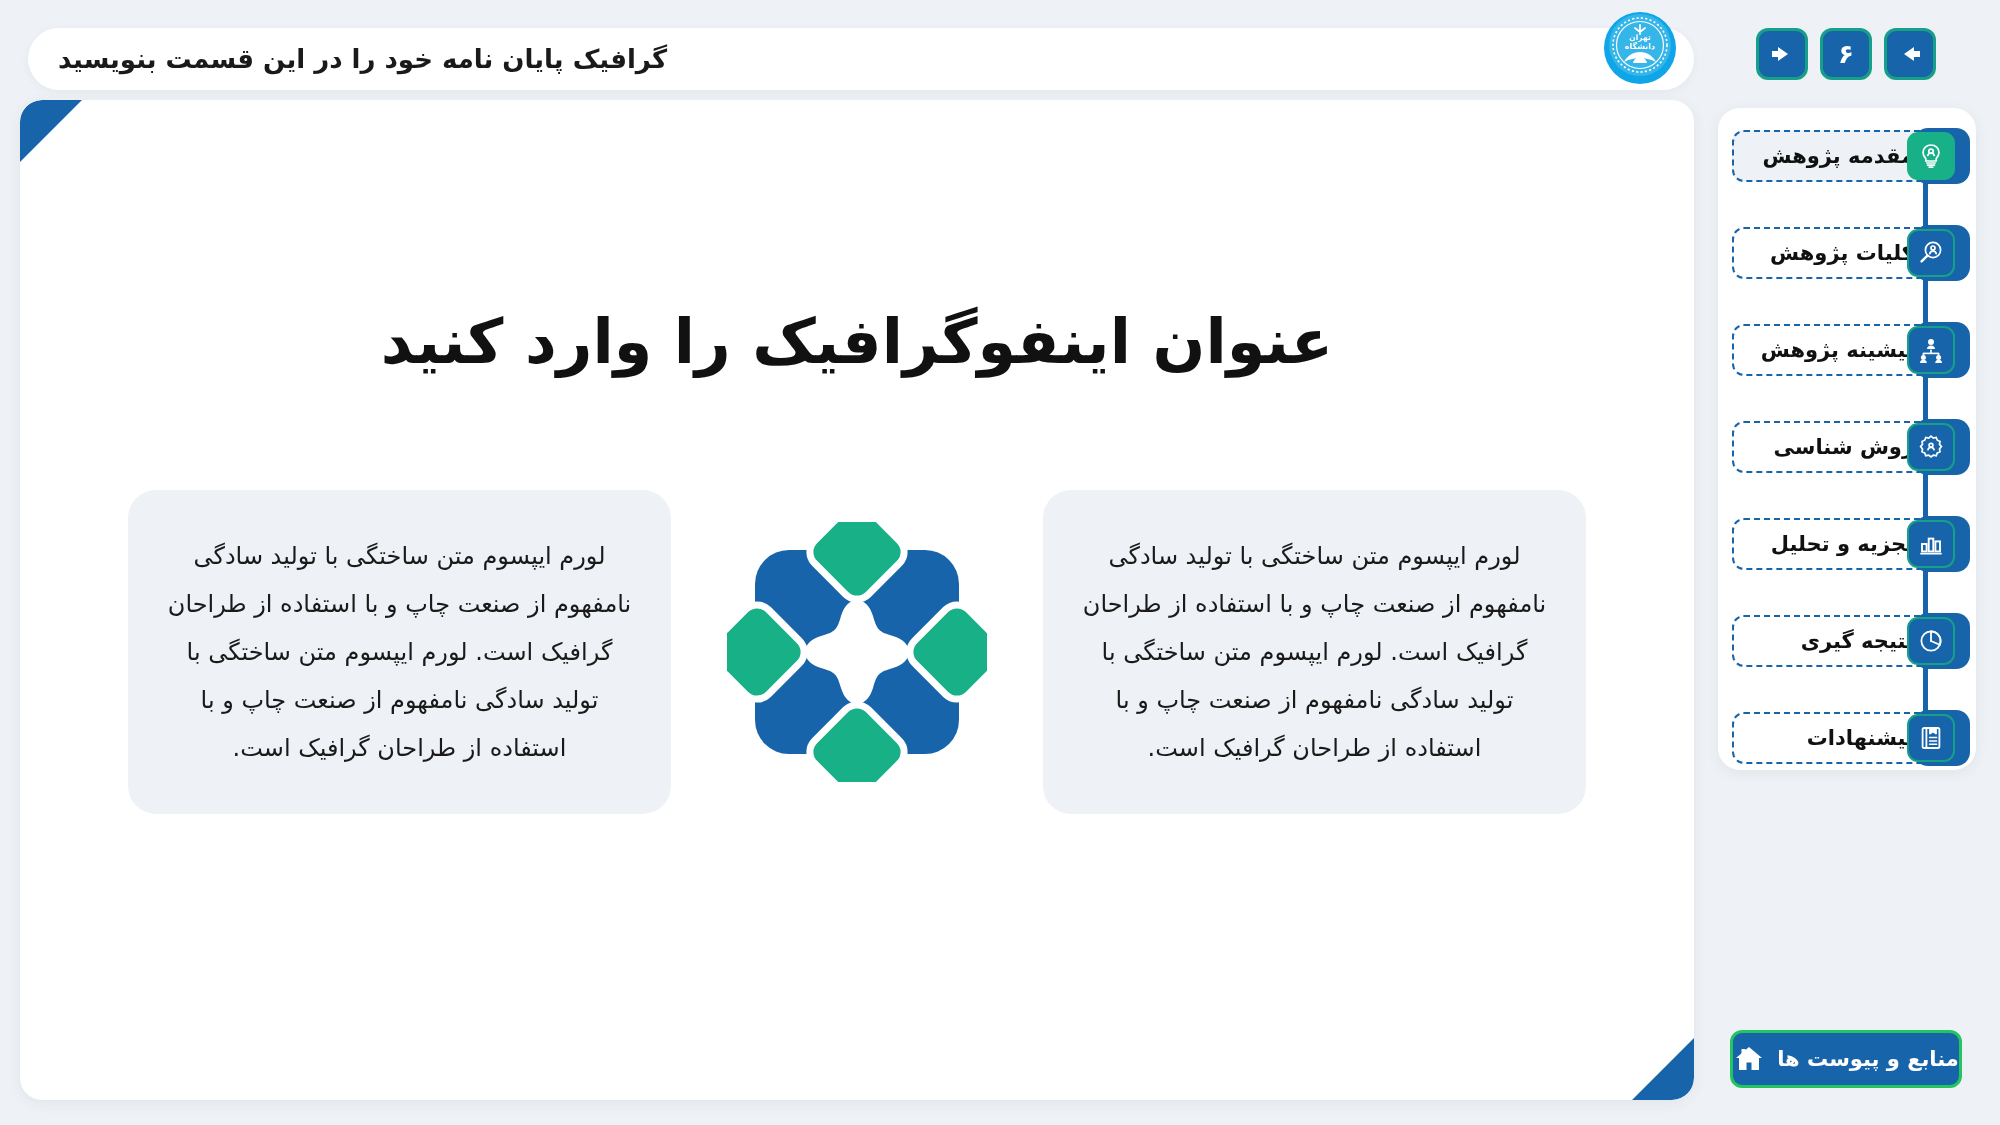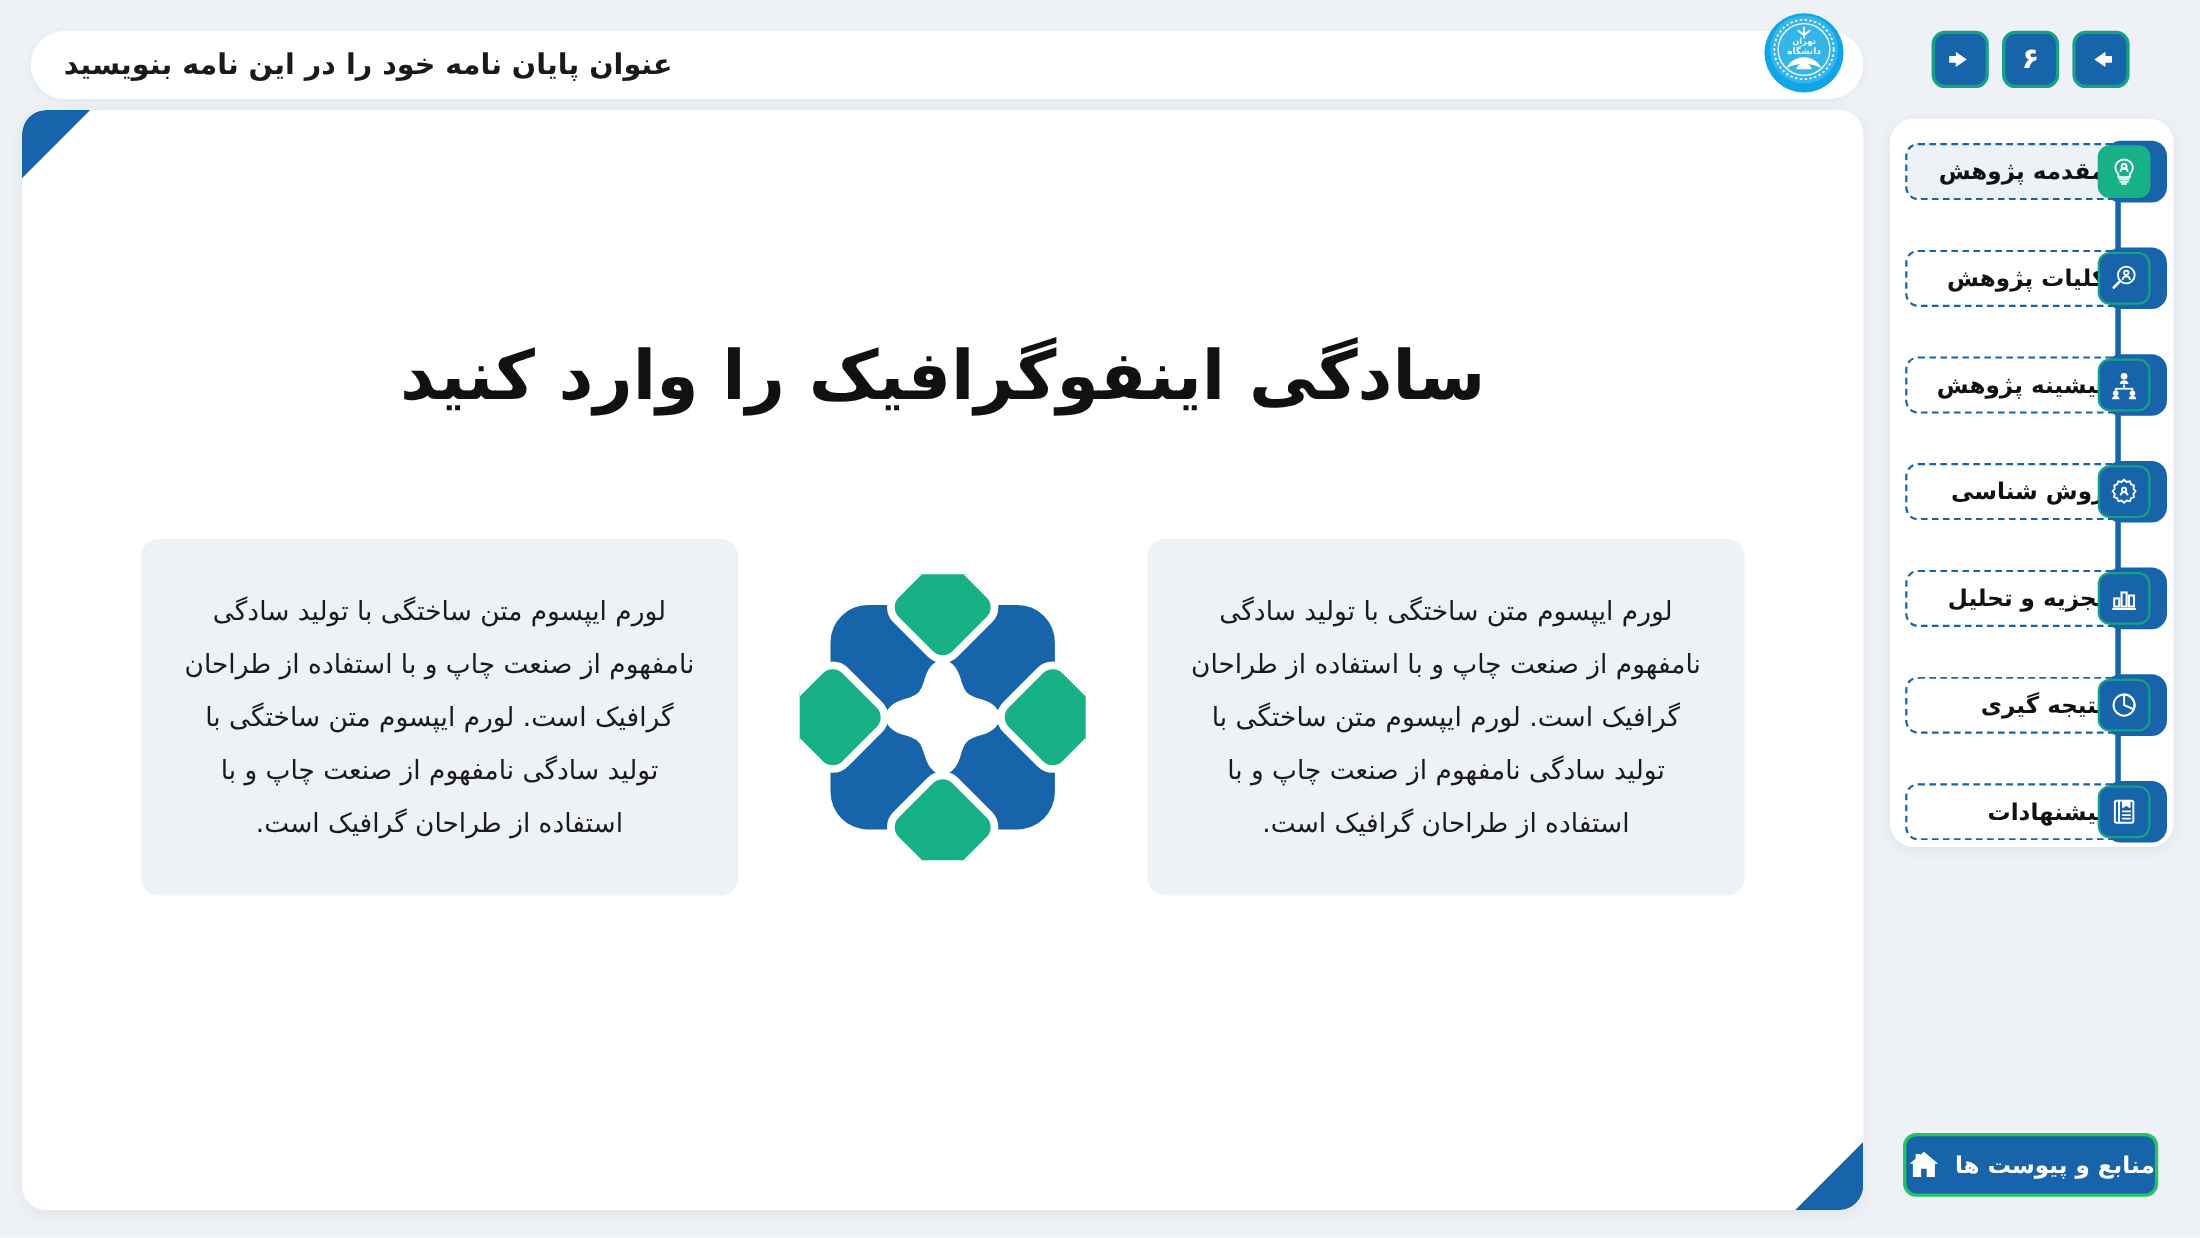--- a/index.html
+++ b/index.html
@@ -128,21 +128,21 @@
     display: flex;
     align-items: center;
     justify-content: center;
     gap: 56px;
   }
 
   .text-card {
     width: 543px;
     min-height: 242px;
     background: #eef1f5;
-    border-radius: 16px;
+    border-radius: 28px;
     padding: 42px 32px;
     display: flex;
     align-items: center;
   }
   .text-card p {
     font-size: 24px;
     line-height: 2.0;
     color: #1a1a1a;
     direction: rtl;
     text-align: center;
@@ -268,21 +268,21 @@
     direction: rtl;
     white-space: nowrap;
   }
 </style>
 </head>
 <body>
 
 <div class="app">
 
   <div class="header-bar">
-    <div class="header-title">عنوان پایان نامه خود را در این نامه بنویسید</div>
+    <div class="header-title">گرافیک پایان نامه خود را در این قسمت بنویسید</div>
   </div>
 
   <div class="uni-logo">
     <svg width="66" height="66" viewBox="0 0 66 66">
       <circle cx="33" cy="33" r="31" fill="#36b5e8"></circle>
       <circle cx="33" cy="33" r="27" fill="none" stroke="#ffffff" stroke-width="1.6" stroke-dasharray="2.2 2.2"></circle>
       <circle cx="33" cy="33" r="23.5" fill="#36b5e8" stroke="#ffffff" stroke-width="1.2"></circle>
       <path d="M33 13 L33 22 M28 16 L33 20 L38 16" stroke="#ffffff" stroke-width="1.8" fill="none" stroke-linecap="round"></path>
       <text x="33" y="28" font-size="7.5" fill="#ffffff" text-anchor="middle" font-family="'DejaVu Sans',sans-serif">تهران</text>
       <text x="33" y="37" font-size="8" fill="#ffffff" text-anchor="middle" font-family="'DejaVu Sans',sans-serif">دانشگاه</text>
@@ -304,21 +304,21 @@
       <svg width="26" height="26" viewBox="0 0 26 26">
         <path d="M9 6 L9 10 L3 10 L3 16 L9 16 L9 20 L19 13 Z" fill="#ffffff"></path>
       </svg>
     </div>
   </div>
 
   <div class="slide">
     <div class="corner tl"></div>
     <div class="corner br"></div>
 
-    <div class="slide-title">سادگی اینفوگرافیک را وارد کنید</div>
+    <div class="slide-title">عنوان اینفوگرافیک را وارد کنید</div>
 
     <div class="content-row">
       <div class="text-card">
         <p>لورم ایپسوم متن ساختگی با تولید سادگی نامفهوم از صنعت چاپ و با استفاده از طراحان گرافیک است. لورم ایپسوم متن ساختگی با تولید سادگی نامفهوم از صنعت چاپ و با استفاده از طراحان گرافیک است.</p>
       </div>
 
       <div class="center-graphic">
         <svg width="260" height="260" viewBox="0 0 260 260">
           <rect x="28" y="28" width="204" height="204" rx="34" fill="#1864ab"></rect>
           <g fill="#17b087" stroke="#ffffff" stroke-width="7" stroke-linejoin="round">

